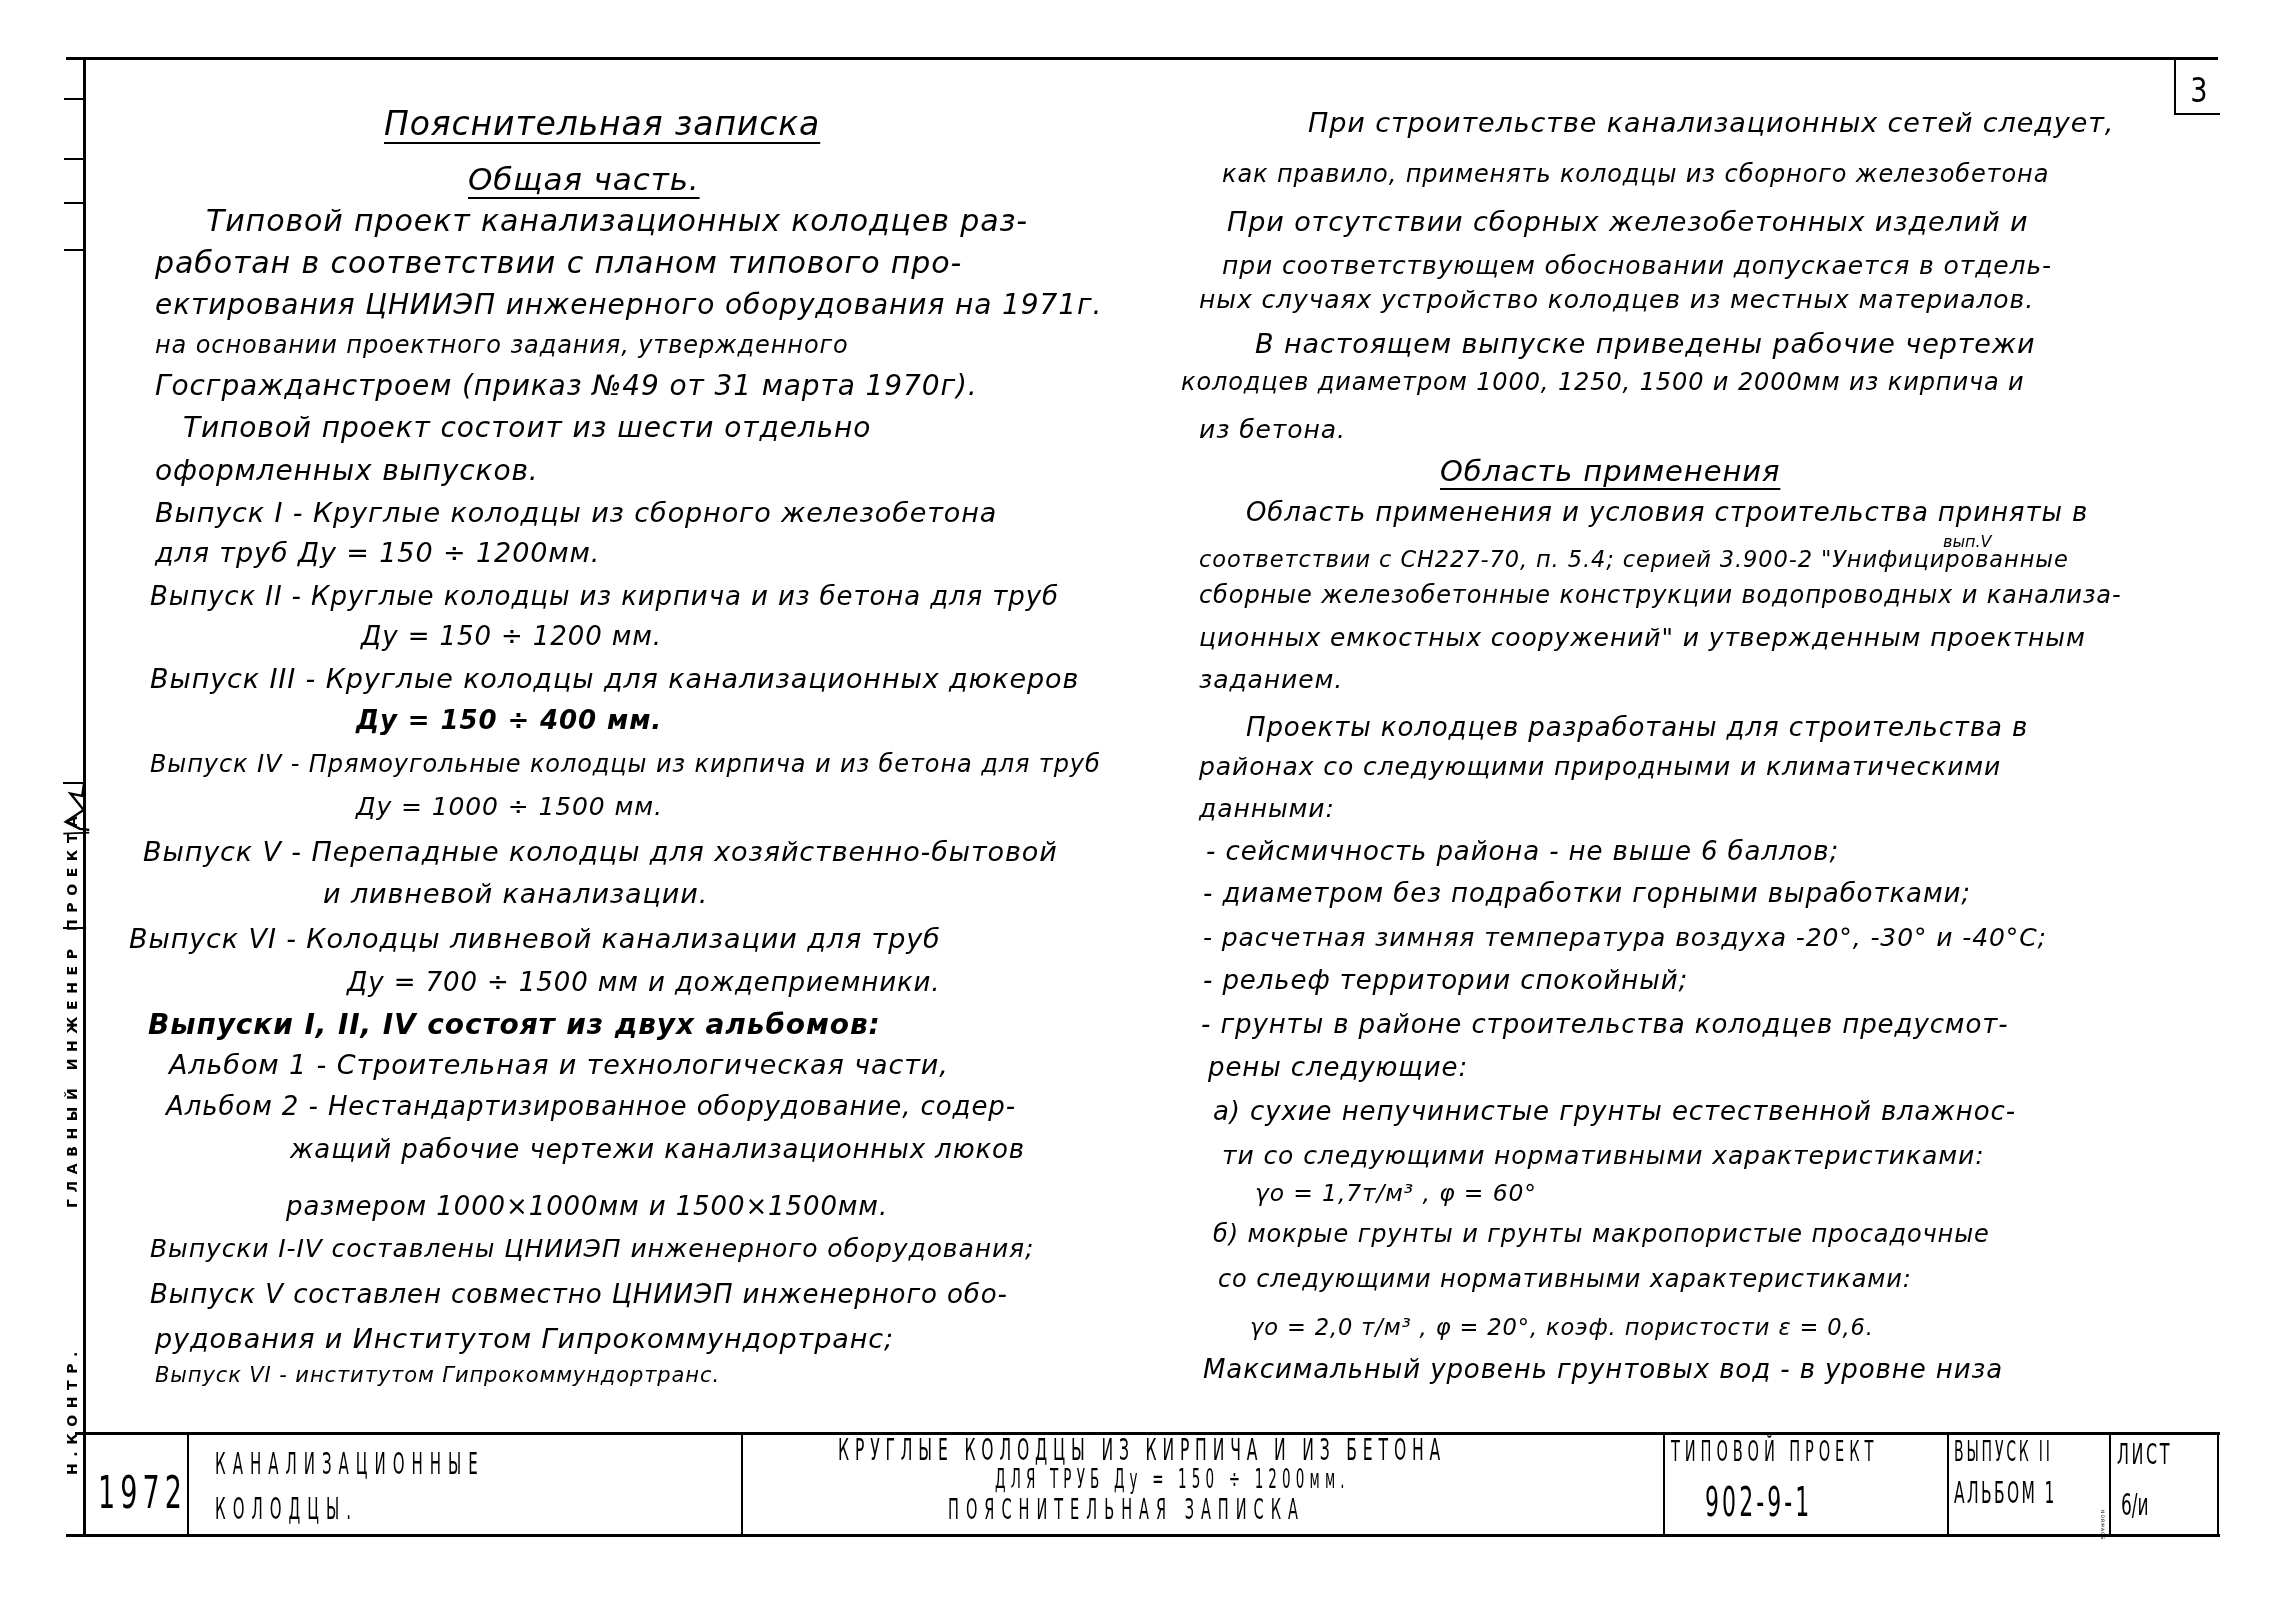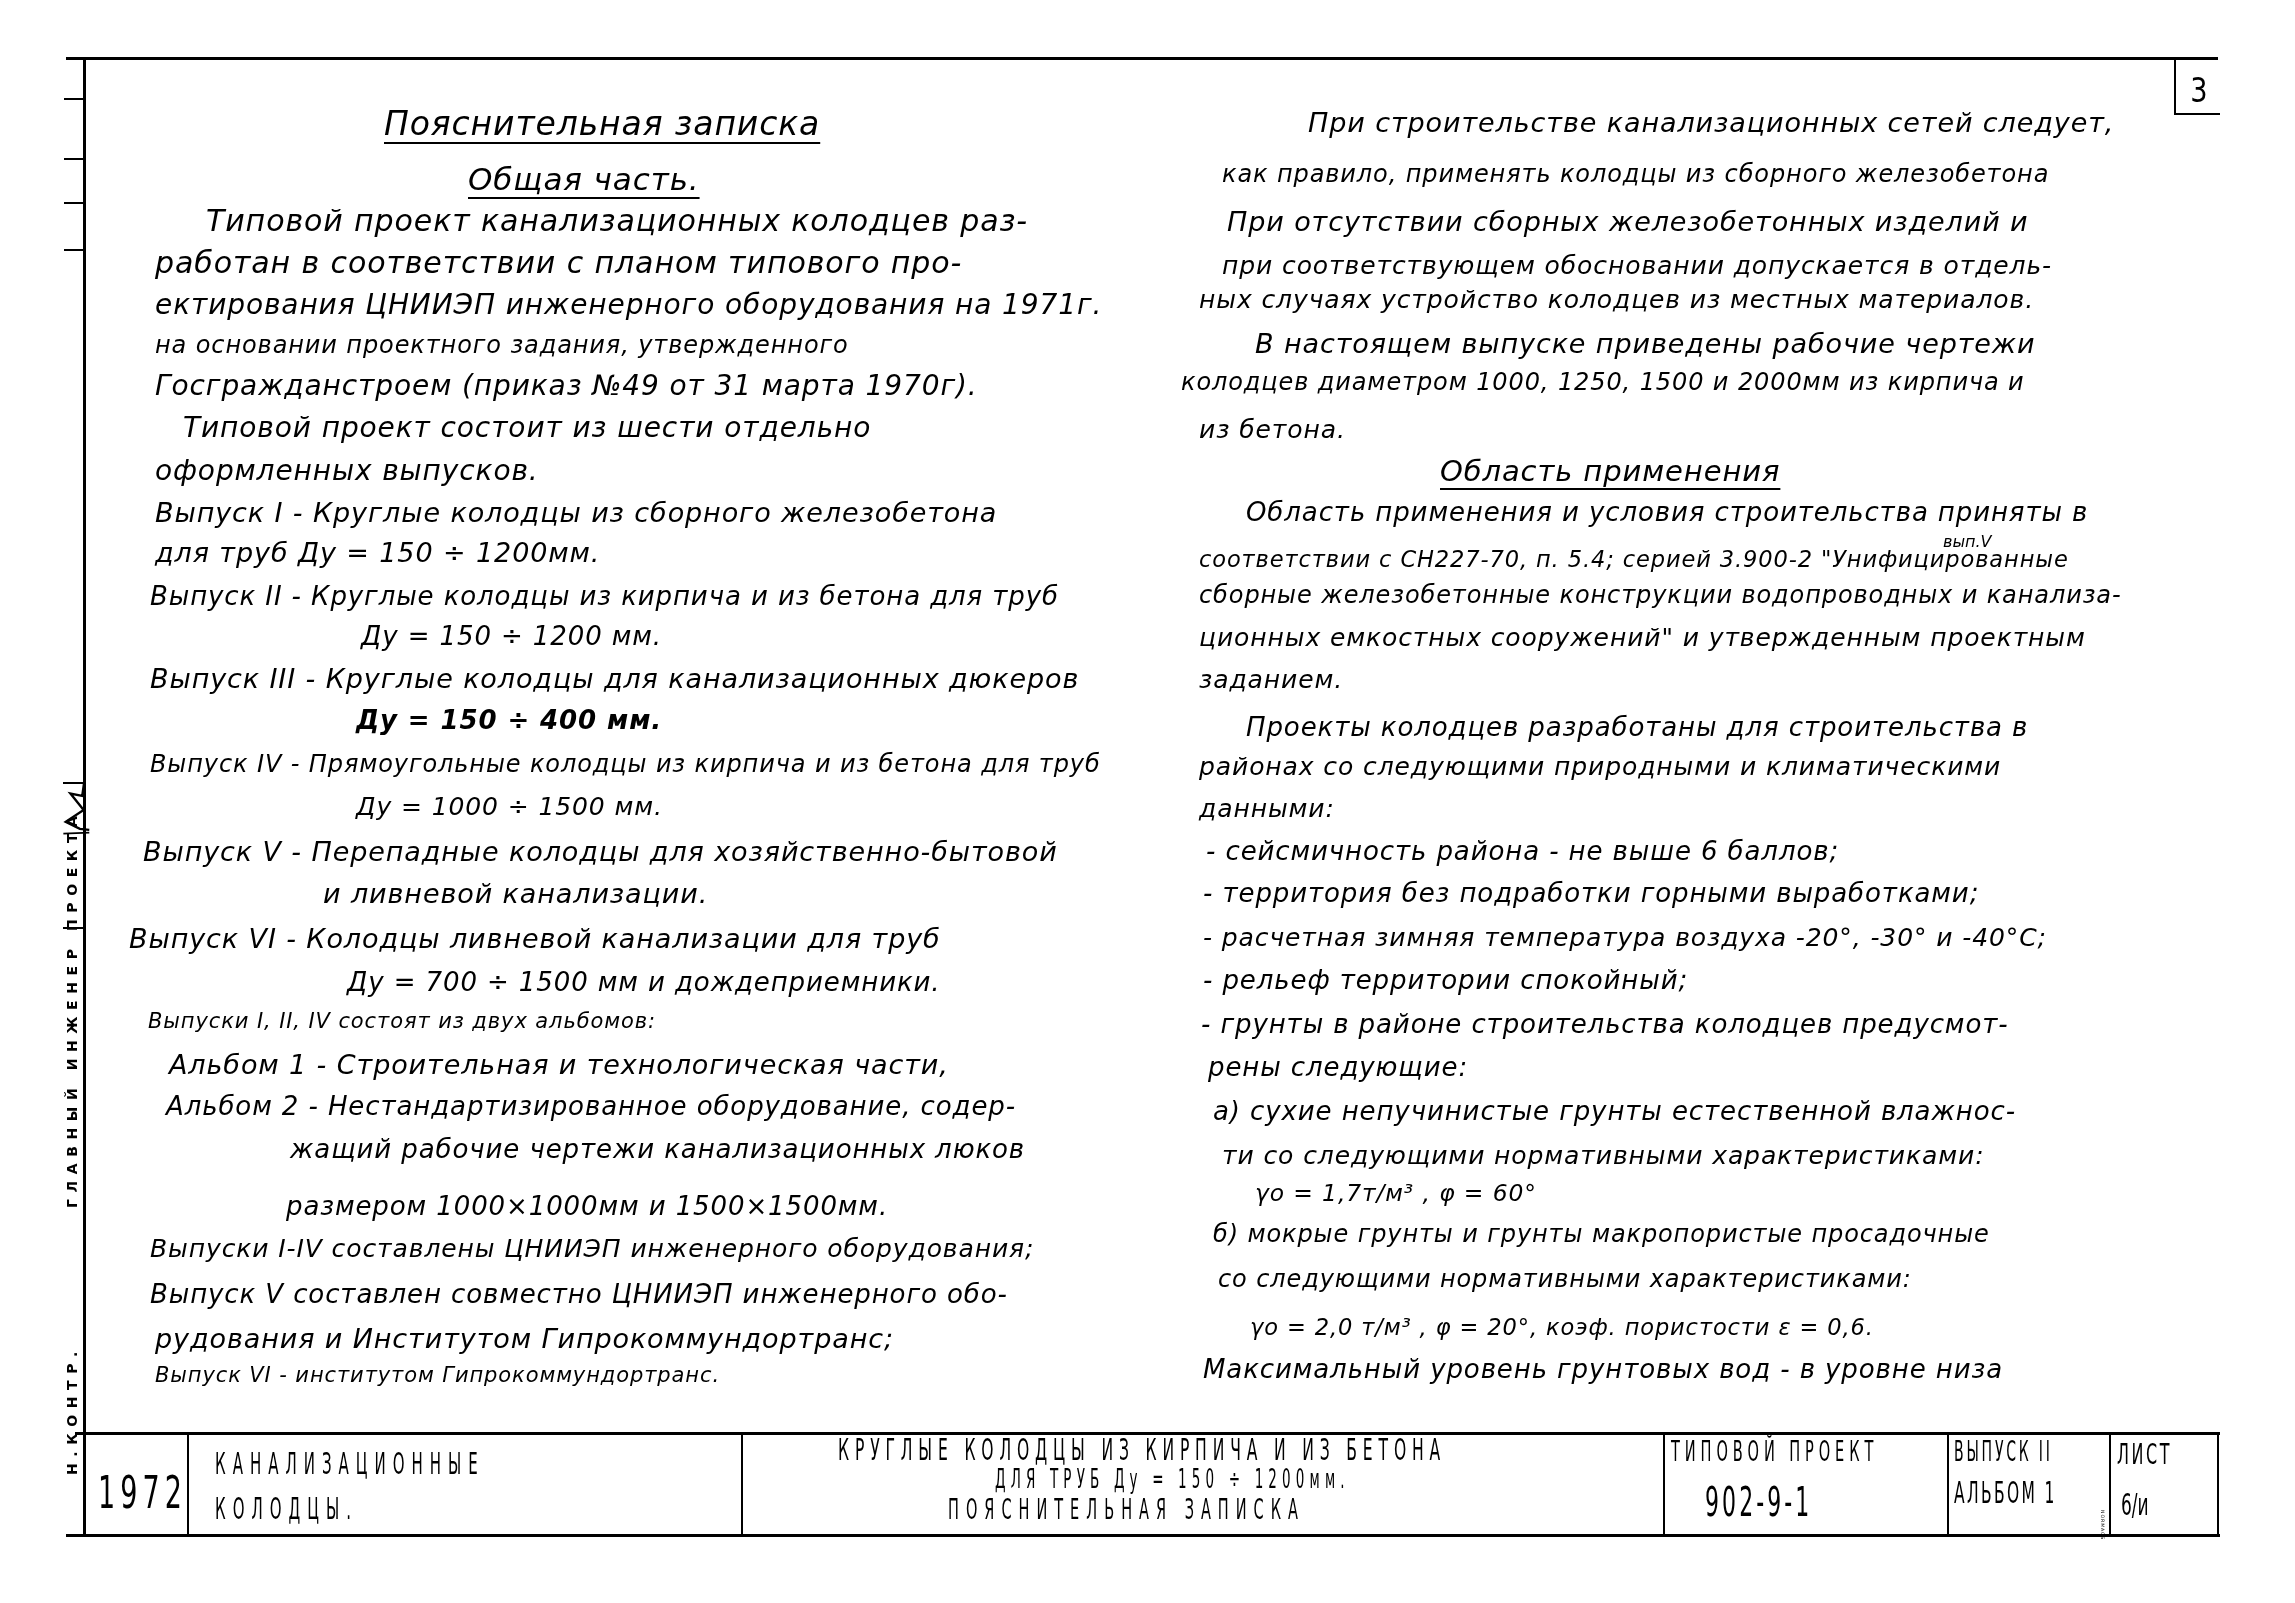--- a/index.html
+++ b/index.html
@@ -56,21 +56,21 @@
 <div class="tx" style="left:150px; top:583px; font-size:26px;">Выпуск II - Круглые колодцы из кирпича и из бетона для труб</div>
 <div class="tx" style="left:361px; top:623px; font-size:26px;">Ду = 150 ÷ 1200 мм.</div>
 <div class="tx" style="left:150px; top:665px; font-size:27px;">Выпуск III - Круглые колодцы для канализационных дюкеров</div>
 <div class="tx" style="left:356px; top:707px; font-size:26px;font-weight:bold;">Ду = 150 ÷ 400 мм.</div>
 <div class="tx" style="left:150px; top:752px; font-size:24px;">Выпуск IV - Прямоугольные колодцы из кирпича и из бетона для труб</div>
 <div class="tx" style="left:356px; top:794px; font-size:25px;">Ду = 1000 ÷ 1500 мм.</div>
 <div class="tx" style="left:143px; top:838px; font-size:27px;">Выпуск V - Перепадные колодцы для хозяйственно-бытовой</div>
 <div class="tx" style="left:323px; top:880px; font-size:27px;">и ливневой канализации.</div>
 <div class="tx" style="left:129px; top:925px; font-size:27px;">Выпуск VI - Колодцы ливневой канализации для труб</div>
 <div class="tx" style="left:347px; top:969px; font-size:26px;">Ду = 700 ÷ 1500 мм и дождеприемники.</div>
-<div class="tx" style="left:148px; top:1011px; font-size:21px; font-weight:normal;">Выпуски I, II, IV состоят из двух альбомов:</div>
+<div class="tx" style="left:148px; top:1011px; font-size:28px; font-weight:bold;">Выпуски I, II, IV состоят из двух альбомов:</div>
 <div class="tx" style="left:169px; top:1051px; font-size:27px;">Альбом 1 - Строительная и технологическая части,</div>
 <div class="tx" style="left:166px; top:1093px; font-size:26px;">Альбом 2 - Нестандартизированное оборудование, содер-</div>
 <div class="tx" style="left:290px; top:1136px; font-size:26px;">жащий рабочие чертежи канализационных люков</div>
 <div class="tx" style="left:286px; top:1193px; font-size:26px;">размером 1000×1000мм и 1500×1500мм.</div>
 <div class="tx" style="left:150px; top:1236px; font-size:25px;">Выпуски I-IV составлены ЦНИИЭП инженерного оборудования;</div>
 <div class="tx" style="left:150px; top:1281px; font-size:26px;">Выпуск V составлен совместно ЦНИИЭП инженерного обо-</div>
 <div class="tx" style="left:155px; top:1325px; font-size:27px;">рудования и Институтом Гипрокоммундортранс;</div>
 <div class="tx" style="left:155px; top:1365px; font-size:21px;text-align:right;">Выпуск VI - институтом Гипрокоммундортранс.</div>
 
 <div class="tx" style="left:1308px; top:109px; font-size:27px;">При строительстве канализационных сетей следует,</div>
@@ -87,21 +87,21 @@
 <div class="tx" style="left:1246px; top:499px; font-size:26px;">Область применения и условия строительства приняты в</div>
 <div class="sup" style="left:1943px; top:534px;">вып.V</div>
 <div class="tx" style="left:1199px; top:548px; font-size:22.5px;">соответствии с СН227-70, п. 5.4; серией 3.900-2 "Унифицированные</div>
 <div class="tx" style="left:1199px; top:583px; font-size:24px;">сборные железобетонные конструкции водопроводных и канализа-</div>
 <div class="tx" style="left:1199px; top:625px; font-size:25px;">ционных емкостных сооружений" и утвержденным проектным</div>
 <div class="tx" style="left:1199px; top:667px; font-size:25px;">заданием.</div>
 <div class="tx" style="left:1246px; top:714px; font-size:26px;">Проекты колодцев разработаны для строительства в</div>
 <div class="tx" style="left:1199px; top:754px; font-size:25px;">районах со следующими природными и климатическими</div>
 <div class="tx" style="left:1199px; top:796px; font-size:25px;">данными:</div>
 <div class="tx" style="left:1206px; top:838px; font-size:26px;">- сейсмичность района - не выше 6 баллов;</div>
-<div class="tx" style="left:1203px; top:880px; font-size:26px;">- территория без подработки горными выработками;</div>
+<div class="tx" style="left:1203px; top:880px; font-size:26px;">- диаметром без подработки горными выработками;</div>
 <div class="tx" style="left:1203px; top:925px; font-size:25px;">- расчетная зимняя температура воздуха -20°, -30° и -40°С;</div>
 <div class="tx" style="left:1203px; top:967px; font-size:26px;">- рельеф территории спокойный;</div>
 <div class="tx" style="left:1201px; top:1011px; font-size:26px;">- грунты в районе строительства колодцев предусмот-</div>
 <div class="tx" style="left:1208px; top:1054px; font-size:26px;">рены следующие:</div>
 <div class="tx" style="left:1213px; top:1098px; font-size:26px;">а) сухие непучинистые грунты естественной влажнос-</div>
 <div class="tx" style="left:1222px; top:1143px; font-size:25px;">ти со следующими нормативными характеристиками:</div>
 <div class="tx" style="left:1255px; top:1182px; font-size:23.4px;">γо = 1,7т/м³ , φ = 60°</div>
 <div class="tx" style="left:1213px; top:1222px; font-size:24px;">б) мокрые грунты и грунты макропористые просадочные</div>
 <div class="tx" style="left:1218px; top:1267px; font-size:24px;">со следующими нормативными характеристиками:</div>
 <div class="tx" style="left:1250px; top:1316px; font-size:22.5px;">γо = 2,0 т/м³ , φ = 20°, коэф. пористости ε = 0,6.</div>

